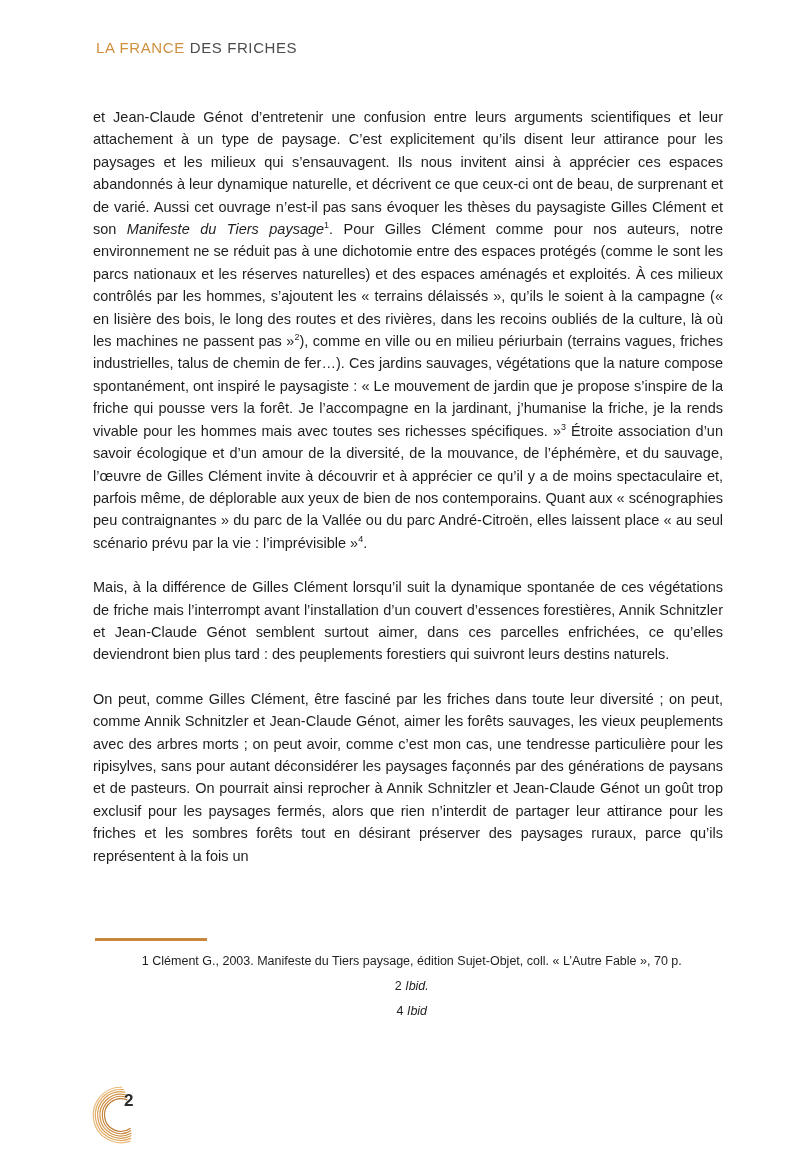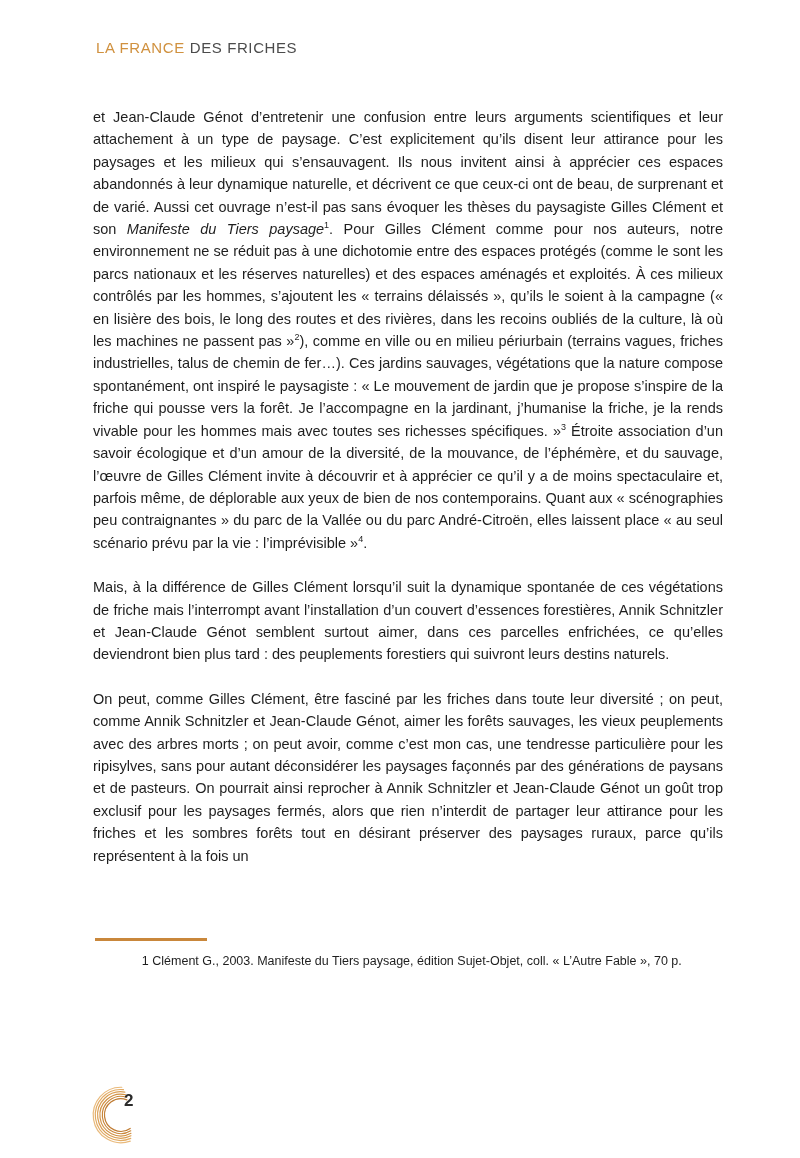--- a/index.html
+++ b/index.html
@@ -66,20 +66,22 @@
 
   <div class="body-text">
     <p>et Jean-Claude Génot d’entretenir une confusion entre leurs arguments scientifiques et leur attachement à un type de paysage. C’est explicitement qu’ils disent leur attirance pour les paysages et les milieux qui s’ensauvagent. Ils nous invitent ainsi à apprécier ces espaces abandonnés à leur dynamique naturelle, et décrivent ce que ceux-ci ont de beau, de surprenant et de varié. Aussi cet ouvrage n’est-il pas sans évoquer les thèses du paysagiste Gilles Clément et son <em>Manifeste du Tiers paysage</em><sup>1</sup>. Pour Gilles Clément comme pour nos auteurs, notre environnement ne se réduit pas à une dichotomie entre des espaces protégés (comme le sont les parcs nationaux et les réserves naturelles) et des espaces aménagés et exploités. À ces milieux contrôlés par les hommes, s’ajoutent les « terrains délaissés », qu’ils le soient à la campagne (« en lisière des bois, le long des routes et des rivières, dans les recoins oubliés de la culture, là où les machines ne passent pas »<sup>2</sup>), comme en ville ou en milieu périurbain (terrains vagues, friches industrielles, talus de chemin de fer…). Ces jardins sauvages, végétations que la nature compose spontanément, ont inspiré le paysagiste : « Le mouvement de jardin que je propose s’inspire de la friche qui pousse vers la forêt. Je l’accompagne en la jardinant, j’humanise la friche, je la rends vivable pour les hommes mais avec toutes ses richesses spécifiques. »<sup>3</sup> Étroite association d’un savoir écologique et d’un amour de la diversité, de la mouvance, de l’éphémère, et du sauvage, l’œuvre de Gilles Clément invite à découvrir et à apprécier ce qu’il y a de moins spectaculaire et, parfois même, de déplorable aux yeux de bien de nos contemporains. Quant aux « scénographies peu contraignantes » du parc de la Vallée ou du parc André-Citroën, elles laissent place « au seul scénario prévu par la vie : l’imprévisible »<sup>4</sup>.</p>
     <p>Mais, à la différence de Gilles Clément lorsqu’il suit la dynamique spontanée de ces végétations de friche mais l’interrompt avant l’installation d’un couvert d’essences forestières, Annik Schnitzler et Jean-Claude Génot semblent surtout aimer, dans ces parcelles enfrichées, ce qu’elles deviendront bien plus tard : des peuplements forestiers qui suivront leurs destins naturels.</p>
     <p>On peut, comme Gilles Clément, être fasciné par les friches dans toute leur diversité ; on peut, comme Annik Schnitzler et Jean-Claude Génot, aimer les forêts sauvages, les vieux peuplements avec des arbres morts ; on peut avoir, comme c’est mon cas, une tendresse particulière pour les ripisylves, sans pour autant déconsidérer les paysages façonnés par des générations de paysans et de pasteurs. On pourrait ainsi reprocher à Annik Schnitzler et Jean-Claude Génot un goût trop exclusif pour les paysages fermés, alors que rien n’interdit de partager leur attirance pour les friches et les sombres forêts tout en désirant préserver des paysages ruraux, parce qu’ils représentent à la fois un</p>
   </div>
 
   <div class="footnotes">
     <div class="fn-rule"></div>
     <p class="footnote"><span class="fn-num">1</span><span>Clément G., 2003. Manifeste du Tiers paysage, édition Sujet-Objet, coll. « L’Autre Fable », 70 p.</span></p>
+    <p class="footnote"><span class="fn-num">2</span><span><em>Ibid.</em></span></p>
+    <p class="footnote"><span class="fn-num">4</span><span><em>Ibid</em></span></p>
   </div>
 
   <div class="folio-logo">
     <svg width="70" height="74" viewBox="0 0 64 68" aria-hidden="true">
       <g fill="none" stroke-width="1.1" stroke-linecap="round">
         <path d="M 35.6 20.1 A 15 15 0 1 0 38.6 46.3" stroke="#c07c33"></path>
         <path d="M 35.3 17.7 A 17.1 17.1 0 1 0 39.1 48.5" stroke="#c9873b"></path>
         <path d="M 34.6 15.4 A 19.2 19.2 0 1 0 39.3 50.8" stroke="#d29245"></path>
         <path d="M 33.7 13.0 A 21.3 21.3 0 1 0 39.3 53.1" stroke="#da9e53"></path>
         <path d="M 32.4 10.7 A 23.4 23.4 0 1 0 39.1 55.5" stroke="#e2ab64"></path>

